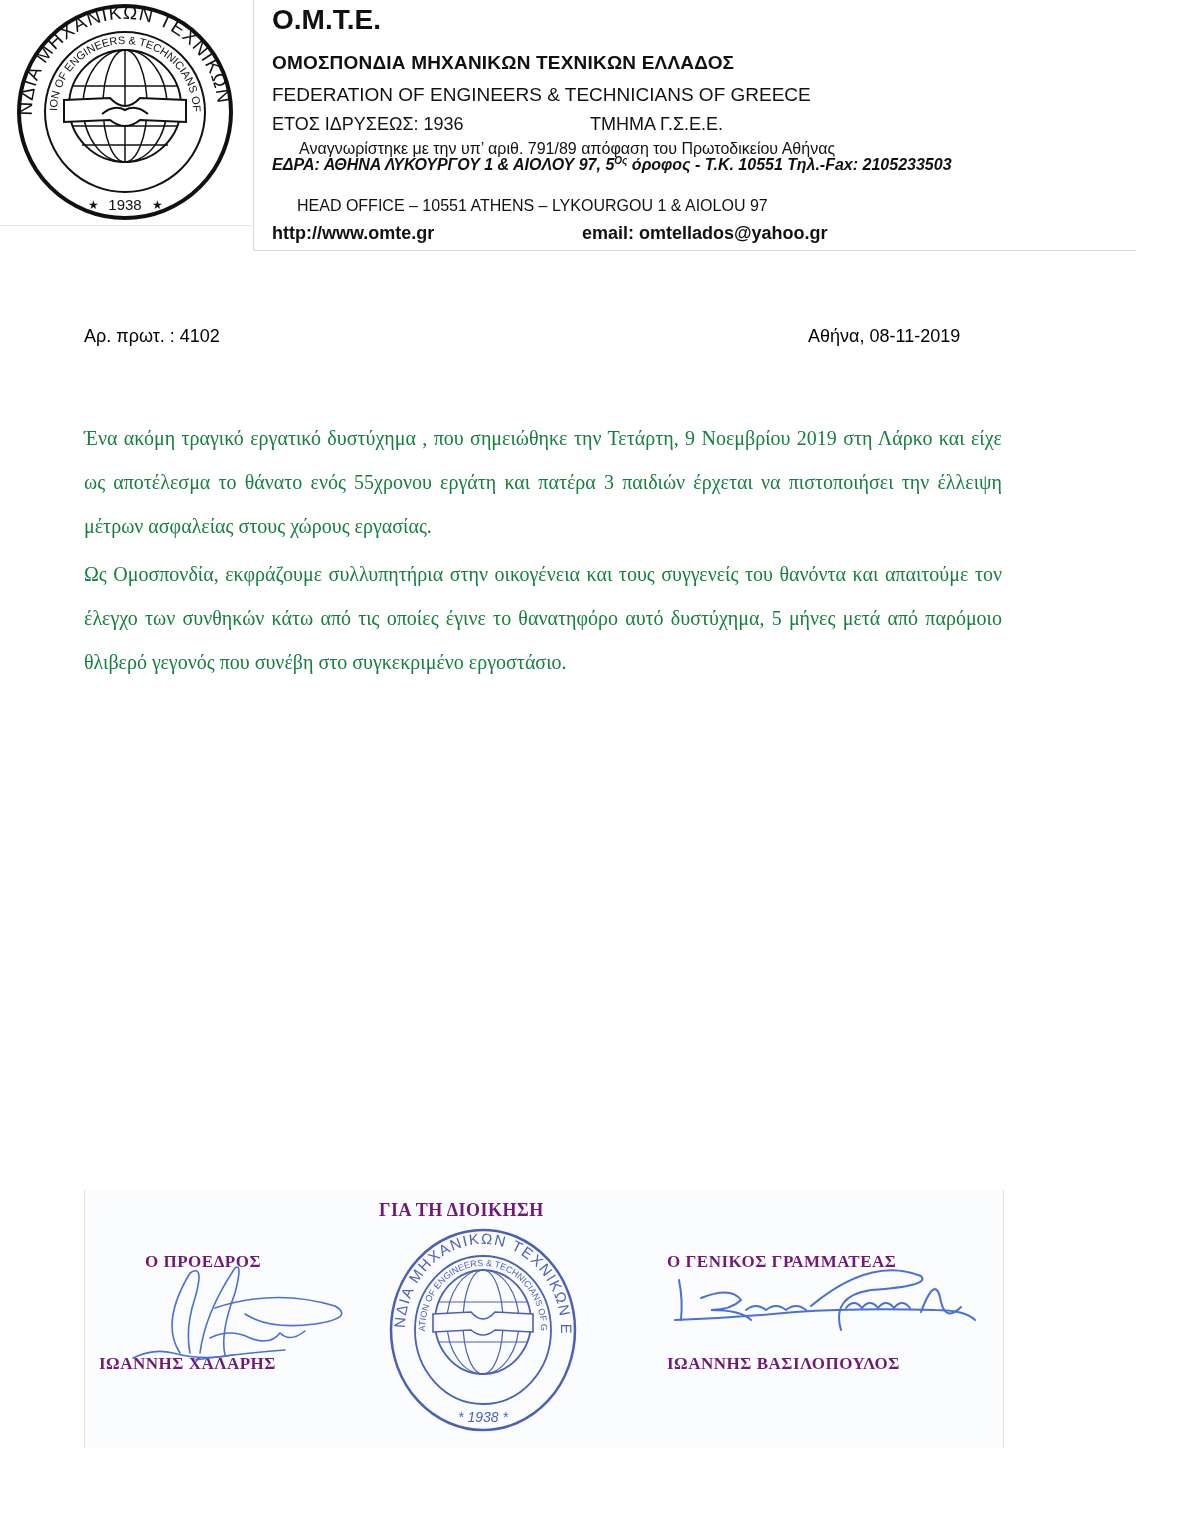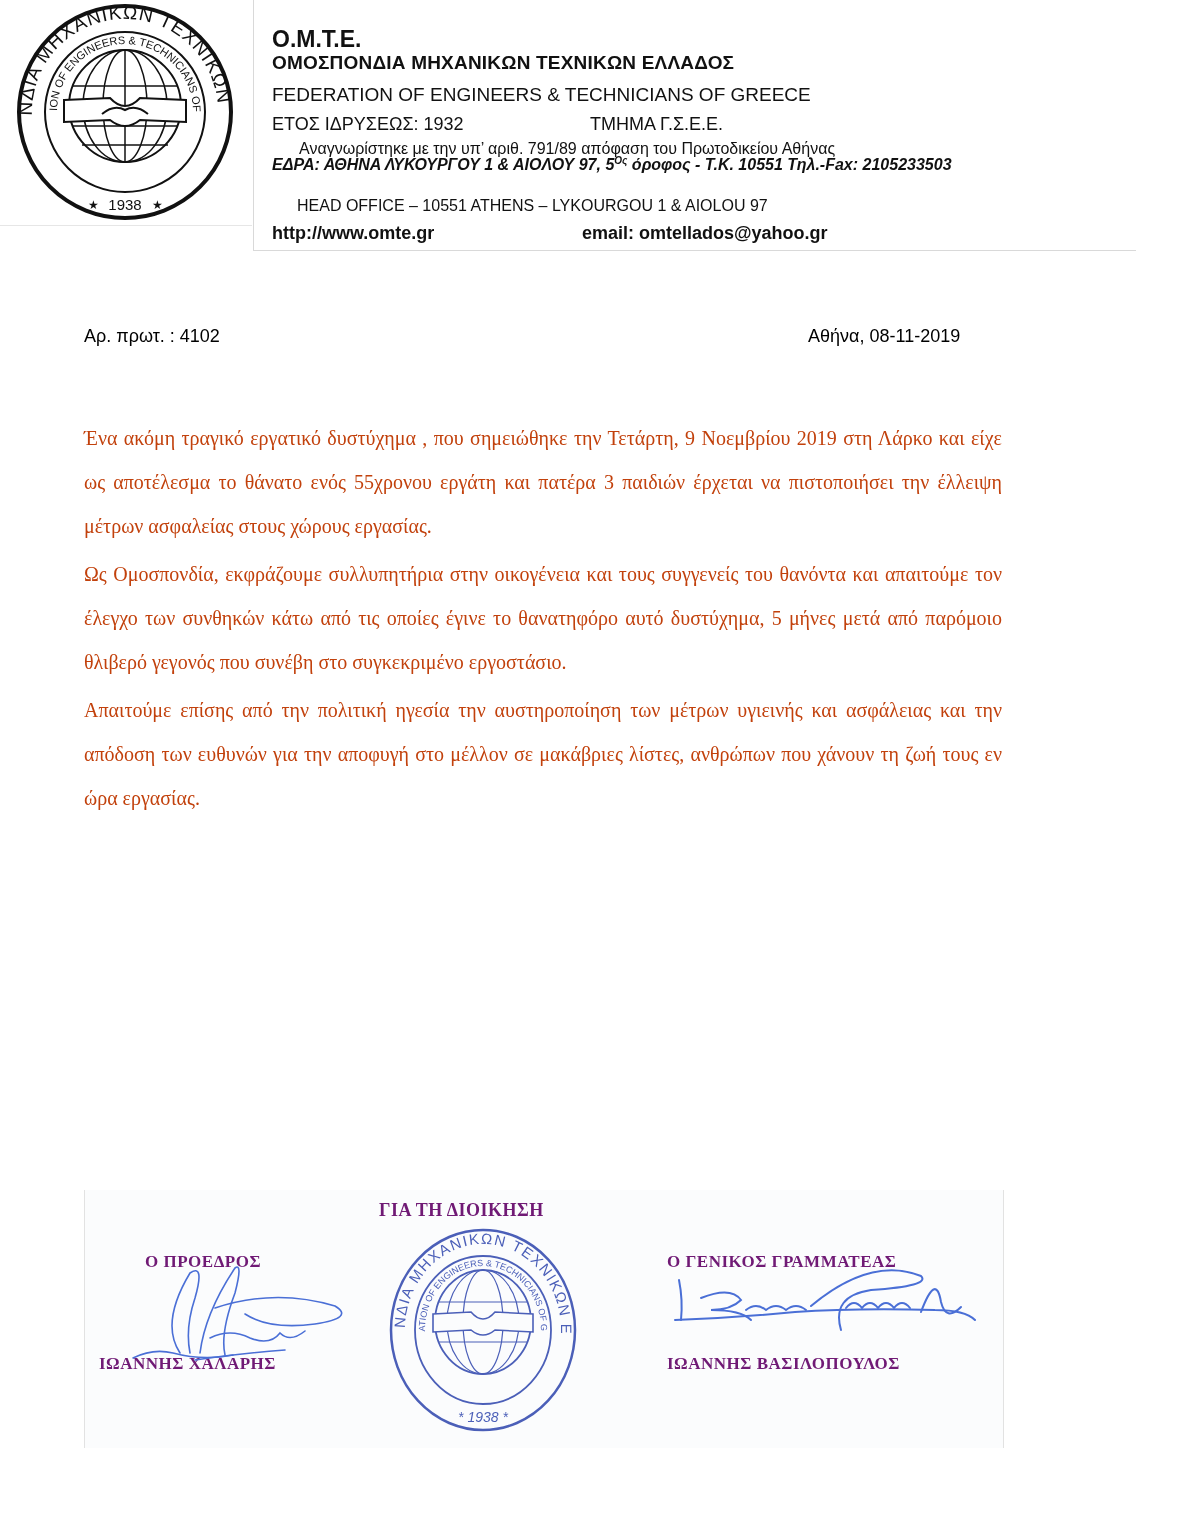--- a/index.html
+++ b/index.html
@@ -3,35 +3,35 @@
 <meta charset="utf-8">
 <style>
   html, body { margin: 0; padding: 0; background: #ffffff; }
   body { width: 1200px; height: 1518px; position: relative; overflow: hidden; color: #000; }
   .logo-box { position: absolute; left: 0; top: 0; width: 252px; height: 225px; border-bottom: 1px solid #e6e6e6; }
   .logo-box svg { position: absolute; left: 2px; top: 2px; }
   .hdr-vline { position: absolute; left: 253px; top: 0; width: 1px; height: 251px; background: #d9d9d9; }
   .hdr-hline { position: absolute; left: 253px; top: 250px; width: 883px; height: 1px; background: #d9d9d9; }
   .hdr { position: absolute; left: 272px; top: 0; font-family: "Liberation Sans", sans-serif; color: #111; }
   .hdr .l { position: absolute; left: 0; white-space: nowrap; }
-  .h-abbr { top: 26px; font-size: 23px; font-weight: bold; text-align: center; }
+  .h-abbr { top: 4px; font-size: 28px; font-weight: bold; text-align: center; }
   .h-gr { top: 52px; font-size: 19px; font-weight: bold; letter-spacing: 0.2px; }
   .h-en { top: 84px; font-size: 19px; }
   .h-year { top: 114px; font-size: 18px; }
   .h-year .sec { position: absolute; left: 318px; }
   .h-rec { top: 140px; font-size: 16px; margin-left: 27px; }
   .h-seat { top: 155px; font-size: 16px; font-weight: bold; font-style: italic; }
   .h-seat sup { font-size: 10px; }
   .h-office { top: 197px; font-size: 16px; margin-left: 25px; }
   .h-web { top: 223px; font-size: 18px; font-weight: bold; }
   .h-web .mail { position: absolute; left: 310px; }
   .refline { position: absolute; top: 326px; font-family: "Liberation Sans", sans-serif; font-size: 18px; color: #000000; }
   .ref-no { left: 84px; }
   .ref-date { left: 808px; }
-  .body-text { position: absolute; left: 84px; width: 918px; font-family: "Liberation Serif", serif; font-size: 20px; line-height: 44px; text-align: justify; color: #c2410c; }
+  .body-text { position: absolute; left: 84px; width: 918px; font-family: "Liberation Serif", serif; font-size: 20px; line-height: 44px; text-align: justify; color: #15803d; }
   .body-text p { margin: 0 0 4px 0; }
   .p1 { top: 416px; }
   .sig-box { position: absolute; left: 84px; top: 1190px; width: 918px; height: 258px; background: #fbfcfd; border-left: 1px solid #e2e2e2; border-right: 1px solid #e2e2e2; }
   .sig-text { position: absolute; font-family: "Liberation Serif", serif; font-weight: bold; color: #701a75; white-space: nowrap; font-size: 17px; letter-spacing: 0.5px; }
   .for-admin { left: 294px; top: 10px; font-size: 18px; }
   .pres-title { left: 60px; top: 62px; }
   .pres-name { left: 14px; top: 164px; }
   .sg-title { left: 582px; top: 62px; }
   .sg-name { left: 582px; top: 164px; }
   .sig-box svg { position: absolute; }
@@ -69,39 +69,38 @@
   </svg>
 </div>
 <div class="hdr-vline"></div>
 <div class="hdr-hline"></div>
 
 <div class="hdr">
   <div class="l h-abbr">Ο.Μ.Τ.Ε.</div>
   <div class="l h-gr">ΟΜΟΣΠΟΝΔΙΑ ΜΗΧΑΝΙΚΩΝ ΤΕΧΝΙΚΩΝ ΕΛΛΑΔΟΣ</div>
   <div class="l h-en">FEDERATION OF ENGINEERS &amp; TECHNICIANS OF GREECE</div>
   <div class="l h-year">
-    <span>ΕΤΟΣ ΙΔΡΥΣΕΩΣ: 1932</span>
+    <span>ΕΤΟΣ ΙΔΡΥΣΕΩΣ: 1936</span>
     <span class="sec">ΤΜΗΜΑ Γ.Σ.Ε.Ε.</span>
   </div>
   <div class="l h-rec">Αναγνωρίστηκε με την υπ’ αριθ. 791/89 απόφαση του Πρωτοδικείου Αθήνας</div>
   <div class="l h-seat"><span>ΕΔΡΑ: ΑΘΗΝΑ ΛΥΚΟΥΡΓΟΥ 1 &amp; ΑΙΟΛΟΥ 97, 5</span><sup>Ος</sup><span> όροφος  - Τ.Κ. 10551 Τηλ.-Fax: 2105233503</span></div>
   <div class="l h-office">HEAD OFFICE – 10551 ATHENS – LYKOURGOU 1 &amp; AIOLOU 97</div>
   <div class="l h-web">
     <span>http://www.omte.gr</span>
     <span class="mail">email: omtellados@yahoo.gr</span>
   </div>
 </div>
 
 <div class="refline ref-no">Αρ. πρωτ. : 4102</div>
 <div class="refline ref-date">Αθήνα, 08-11-2019</div>
 
 <div class="body-text p1">
   <p>Ένα ακόμη τραγικό εργατικό δυστύχημα , που σημειώθηκε την Τετάρτη, 9 Νοεμβρίου 2019  στη Λάρκο και είχε ως αποτέλεσμα το θάνατο ενός 55χρονου εργάτη και πατέρα 3 παιδιών έρχεται να πιστοποιήσει την έλλειψη μέτρων ασφαλείας στους χώρους εργασίας.</p>
   <p>Ως Ομοσπονδία, εκφράζουμε  συλλυπητήρια στην οικογένεια και τους συγγενείς του θανόντα και απαιτούμε τον έλεγχο των συνθηκών κάτω από τις οποίες έγινε το θανατηφόρο αυτό δυστύχημα, 5 μήνες μετά από παρόμοιο θλιβερό γεγονός που συνέβη στο συγκεκριμένο εργοστάσιο.</p>
-  <p>Απαιτούμε επίσης από την πολιτική ηγεσία την αυστηροποίηση των μέτρων υγιεινής και ασφάλειας και την απόδοση των ευθυνών για την αποφυγή στο μέλλον σε μακάβριες λίστες,  ανθρώπων που χάνουν τη ζωή τους εν ώρα εργασίας.</p>
 </div>
 
 <div class="sig-box">
   <div class="sig-text for-admin">ΓΙΑ ΤΗ ΔΙΟΙΚΗΣΗ</div>
   <div class="sig-text pres-title">Ο ΠΡΟΕΔΡΟΣ</div>
   <div class="sig-text pres-name">ΙΩΑΝΝΗΣ  ΧΑΛΑΡΗΣ</div>
   <div class="sig-text sg-title">Ο ΓΕΝΙΚΟΣ  ΓΡΑΜΜΑΤΕΑΣ</div>
   <div class="sig-text sg-name">ΙΩΑΝΝΗΣ  ΒΑΣΙΛΟΠΟΥΛΟΣ</div>
 
   <svg style="left:40px;top:68px" width="240" height="110" viewBox="0 0 240 110">

